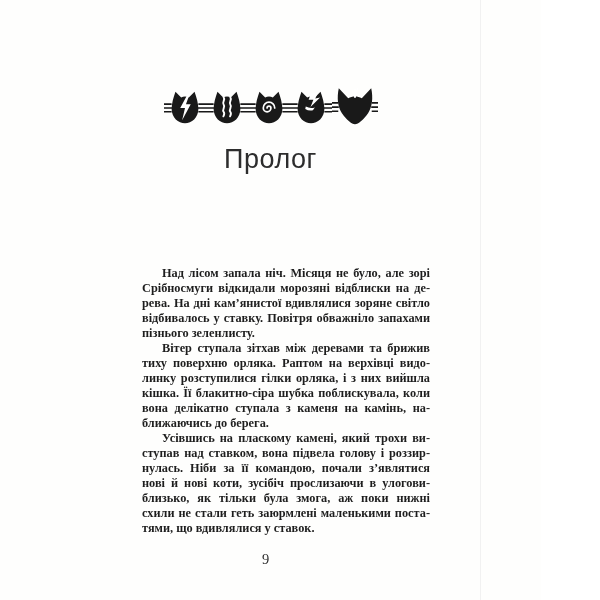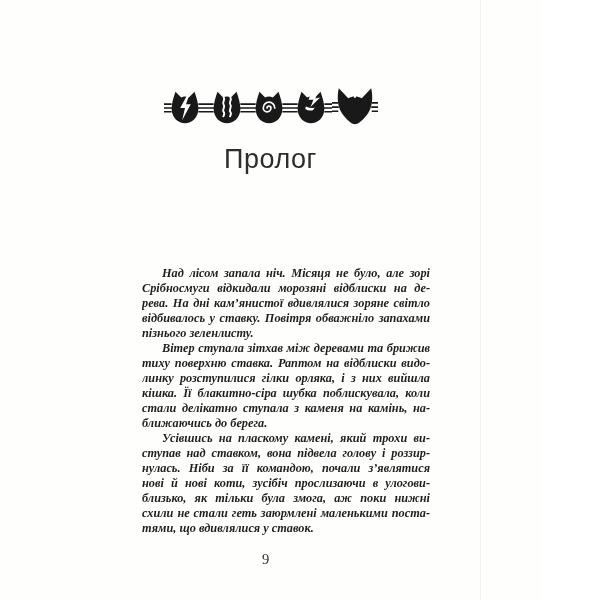--- a/index.html
+++ b/index.html
@@ -28,21 +28,20 @@
     text-align:center;
     font-family:"Liberation Sans", sans-serif;
     font-size:27px; font-weight:400; letter-spacing:.5px;
     color:#2d2d2d;
   }
   
   .body-text {
     position:absolute; left:142px; top:266px; width:288px;
     font-size:12.3px; font-weight:bold; line-height:15px;
     color:#1e1e1e;
-    font-style:italic;
   }
   .body-text .line {
     height:15px; overflow:hidden;
     text-align:justify; text-align-last:justify;
   }
   .body-text .line.first { padding-left:20px; }
   .body-text .line.last  { text-align-last:left; }
   
   .page-number {
     position:absolute; top:551px; left:0; right:0;
@@ -115,24 +114,24 @@
 
   <div class="chapter-title">Пролог</div>
 
   <div class="body-text" id="body-text">
       <div class="line first">Над лісом запала ніч. Місяця не було, але зорі</div>
       <div class="line">Срібносмуги відкидали морозяні відблиски на де-</div>
       <div class="line">рева. На дні кам’янистої вдивлялися зоряне світло</div>
       <div class="line">відбивалось у ставку. Повітря обважніло запахами</div>
       <div class="line last">пізнього зеленлисту.</div>
       <div class="line first">Вітер ступала зітхав між деревами та брижив</div>
-      <div class="line">тиху поверхню ставка. Раптом на відблиски видо-</div>
+      <div class="line">тиху поверхню орляка. Раптом на верхівці видо-</div>
       <div class="line">линку розступилися гілки орляка, і з них вийшла</div>
       <div class="line">кішка. Її блакитно-сіра шубка поблискувала, коли</div>
-      <div class="line">стали делікатно ступала з каменя на камінь, на-</div>
+      <div class="line">вона делікатно ступала з каменя на камінь, на-</div>
       <div class="line last">ближаючись до берега.</div>
       <div class="line first">Усівшись на пласкому камені, який трохи ви-</div>
       <div class="line">ступав над ставком, вона підвела голову і роззир-</div>
       <div class="line">нулась. Ніби за її командою, почали з’являтися</div>
       <div class="line">нові й нові коти, зусібіч прослизаючи в улогови-</div>
       <div class="line">близько, як тільки була змога, аж поки нижні</div>
       <div class="line">схили не стали геть заюрмлені маленькими поста-</div>
       <div class="line last">тями, що вдивлялися у ставок.</div>
     </div>
 

